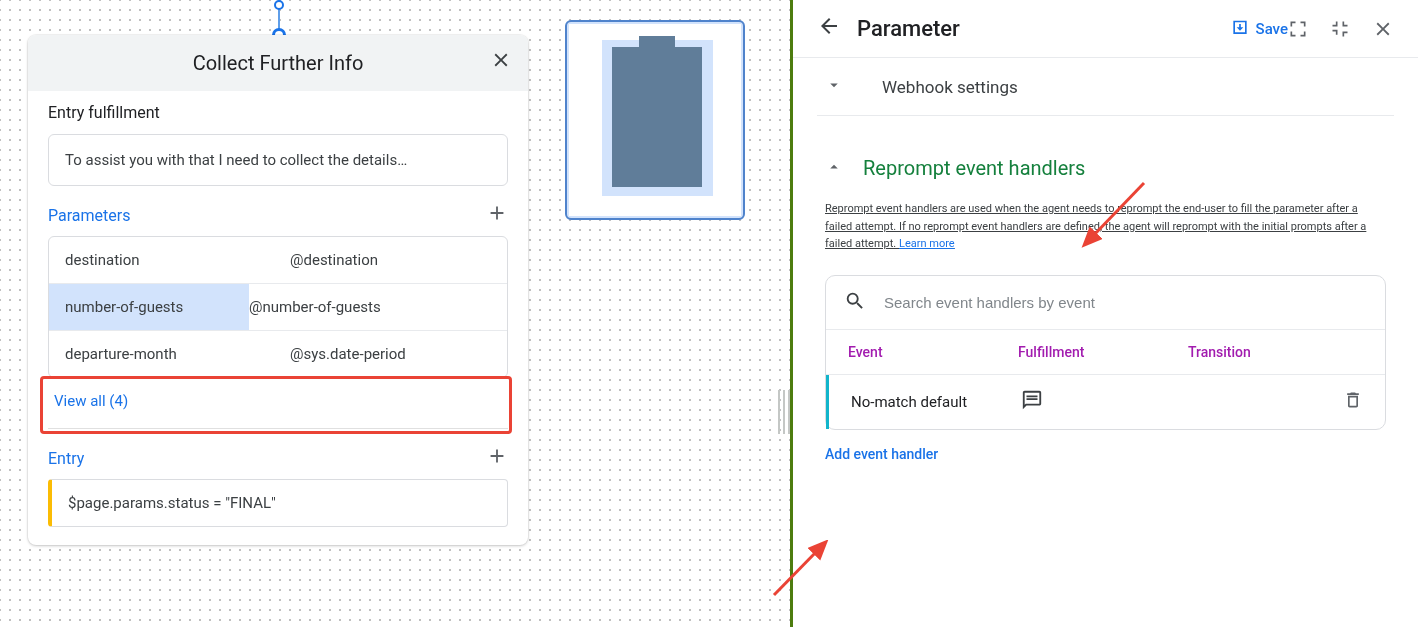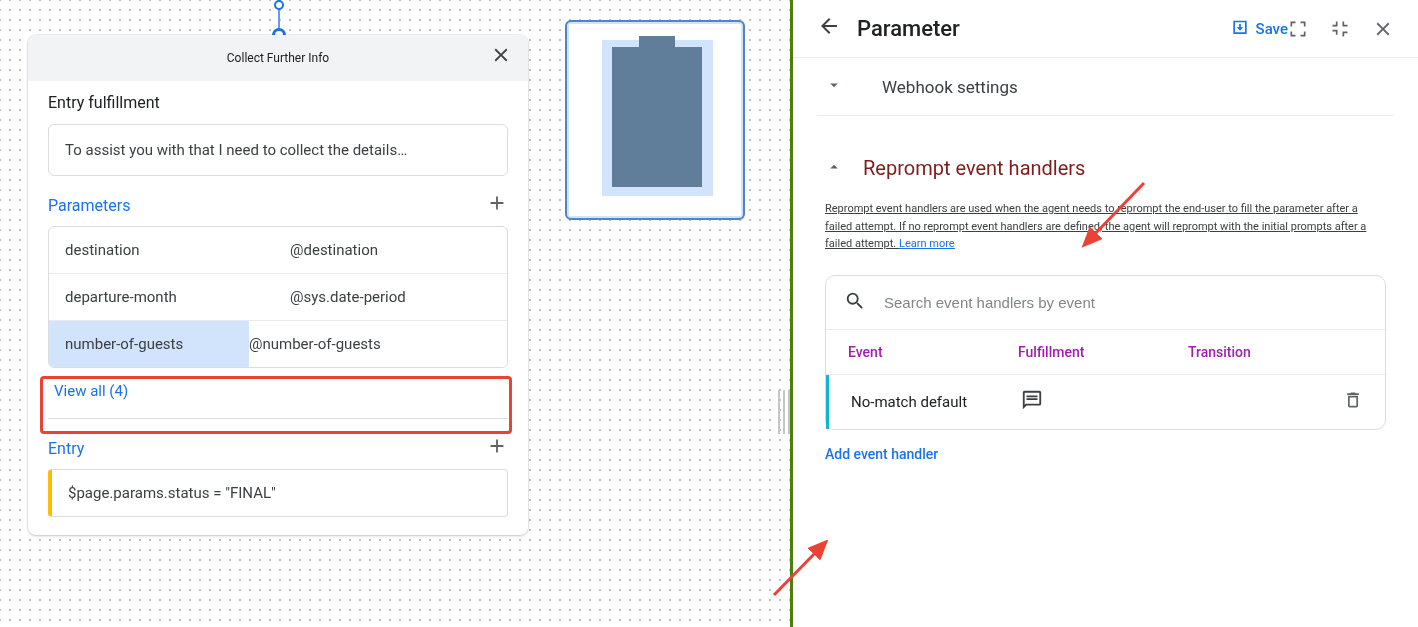--- a/index.html
+++ b/index.html
@@ -35,21 +35,21 @@
       background: #fff;
       border-radius: 8px;
       box-shadow: 0 1px 3px rgba(0,0,0,0.2), 0 0 0 1px rgba(0,0,0,0.04);
     }
     .page-header {
       background: #f1f3f4;
       border-radius: 8px 8px 0 0;
       padding: 16px 20px;
       text-align: center;
       position: relative;
-      font-size: 12px;
+      font-size: 20px;
       font-weight: 400;
     }
     .page-close {
       position: absolute;
       right: 16px;
       top: 50%;
       transform: translateY(-50%);
       font-size: 24px;
       cursor: pointer;
       color: #3c4043;
@@ -251,21 +251,21 @@
     .section-body {
       padding: 0 24px;
     }
     .reprompt-title-row{
       display:flex;
       align-items:center;
       padding: 40px 8px 12px 8px;
     }
     .reprompt-title {
       font-size: 20px;
-      color:#7f1d1d;
+      color:#15803d;
     }
     .reprompt-desc {
       font-size: 11px;
       color: #3c4043;
       line-height: 1.6;
       padding: 8px;
       text-decoration: underline;
     }
     .learn-more {
       color:#1a73e8;
@@ -364,27 +364,27 @@
           <svg width="22" height="22" viewBox="0 0 24 24">
               <path d="M19 13h-6v6h-2v-6H5v-2h6V5h2v6h6v2z" fill="#5f6368"></path>
             </svg>
         </div>
       </div>
       <div class="param-list">
         <div class="param-row">
           <div class="param-name">destination</div>
           <div class="param-type">@destination</div>
         </div>
+        <div class="param-row highlighted">
+          <div class="param-name">number-of-guests</div>
+          <div class="param-type">@number-of-guests</div>
+        </div>
         <div class="param-row">
           <div class="param-name">departure-month</div>
           <div class="param-type">@sys.date-period</div>
-        </div>
-        <div class="param-row highlighted">
-          <div class="param-name">number-of-guests</div>
-          <div class="param-type">@number-of-guests</div>
         </div>
       </div>
       <div class="view-all">View all (4)</div>
       <hr class="hr-divider">
     </div>
 
     <div class="page-section" style="padding-bottom:18px;">
       <div class="section-row">
         <div class="section-title">Entry</div>
         <div class="plus-btn">

